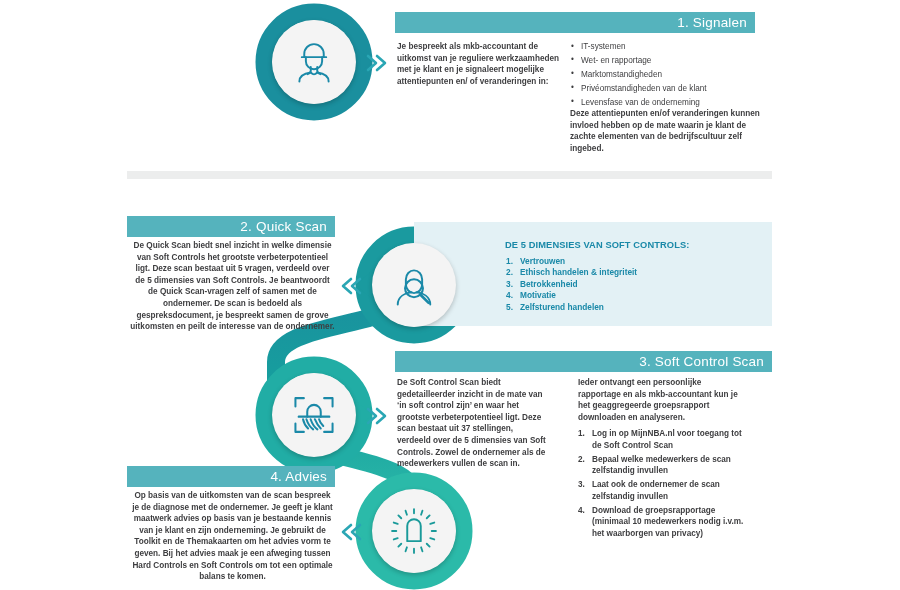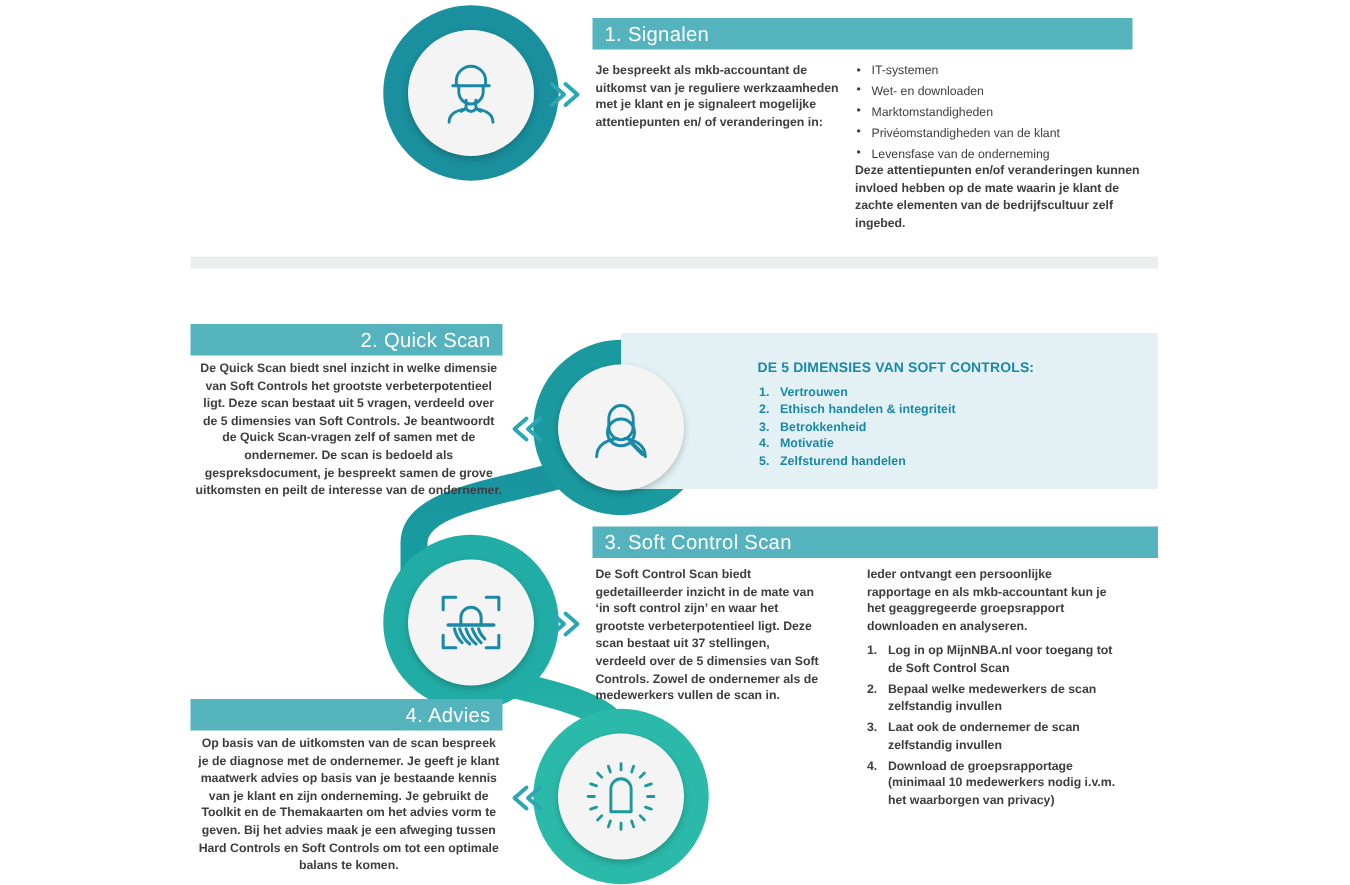--- a/index.html
+++ b/index.html
@@ -21,21 +21,21 @@
     position:absolute;background:#eceded;
   }
 
   
   .hdr{
     position:absolute;background:#55b3bd;color:#ffffff;
     font-size:13.5px;line-height:21px;height:21px;
     font-weight:400;letter-spacing:.2px;
     padding:0 8px;box-sizing:border-box;white-space:nowrap;
   }
-  .hdr.left{text-align:left;}
+  .hdr.left{text-align:right;}
   .hdr.right{text-align:right;}
 
   
   .body-text{
     position:absolute;color:#3e3e40;font-size:8.2px;line-height:11.6px;
   }
   .body-text.right{text-align:center;}
   .body-text.left{text-align:left;}
   .body-text p{margin:0 0 9px 0;}
   .body-text p:last-child{margin-bottom:0;font-weight:bold;}
@@ -197,21 +197,21 @@
 
   <div class="hdr left" style="left:395px;top:12px;width:360px;">1. Signalen</div>
 
   <div class="body-text left" style="left:397px;top:41px;width:170px;">
     <p>Je bespreekt als mkb-accountant de uitkomst van je reguliere werkzaamheden met je klant en je signaleert mogelijke attentiepunten en/ of veranderingen in:</p>
   </div>
 
   <div class="body-text left" style="left:570px;top:41px;width:200px;">
     <ul class="bullets">
       <li>IT-systemen</li>
-      <li>Wet- en downloaden</li>
+      <li>Wet- en rapportage</li>
       <li>Marktomstandigheden</li>
       <li>Privéomstandigheden van de klant</li>
       <li>Levensfase van de onderneming</li>
     </ul>
   </div>
 
   <div class="body-text left" style="left:570px;top:108px;width:190px;">
     <p>Deze attentiepunten en/of veranderingen kunnen invloed hebben op de mate waarin je klant de zachte elementen van de bedrijfscultuur zelf ingebed.</p>
   </div>
 

